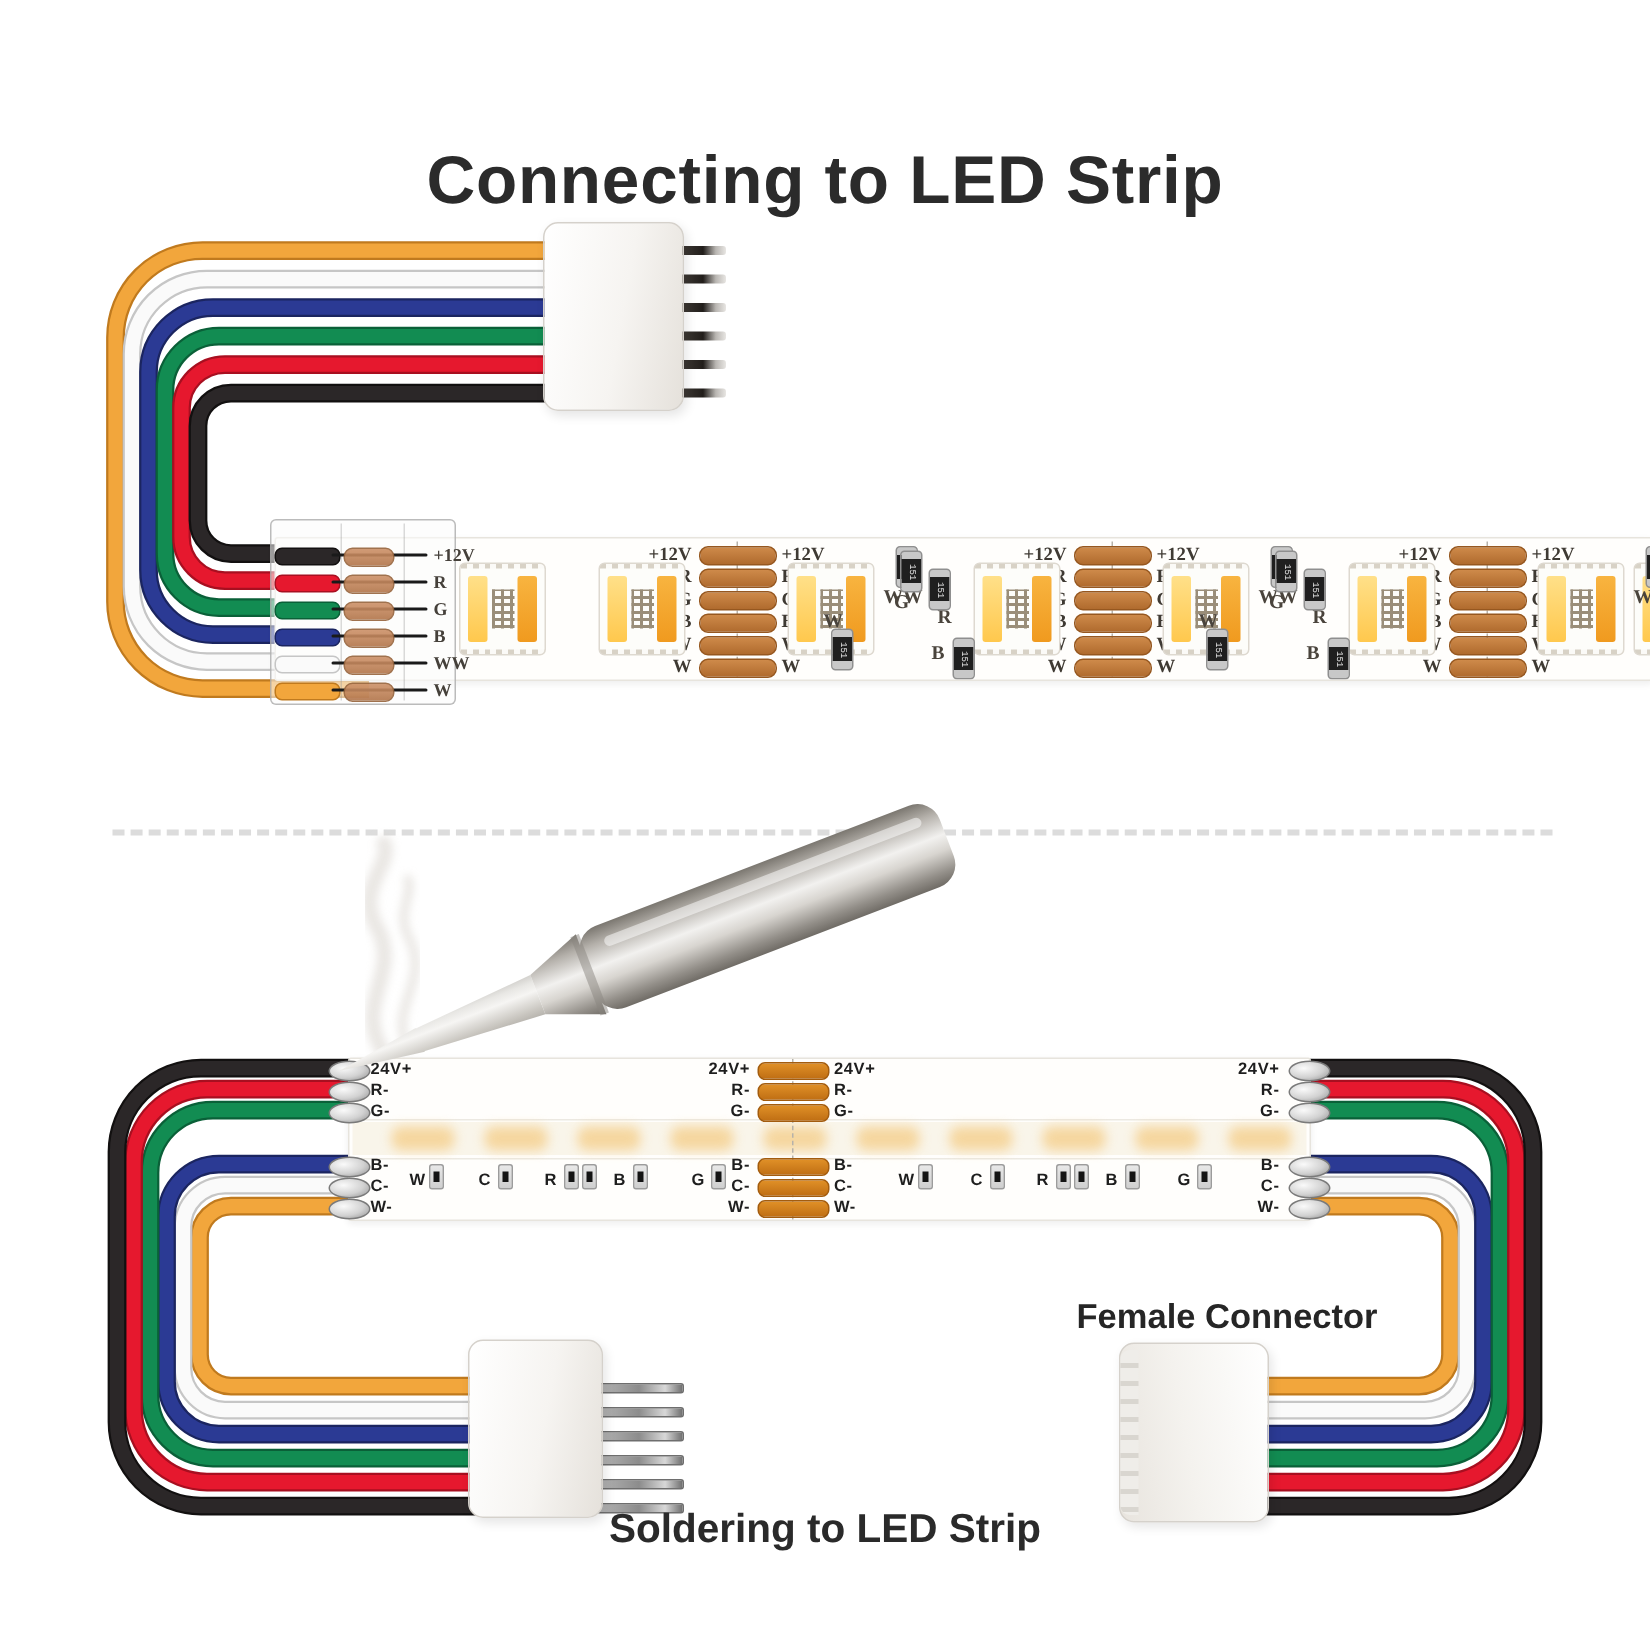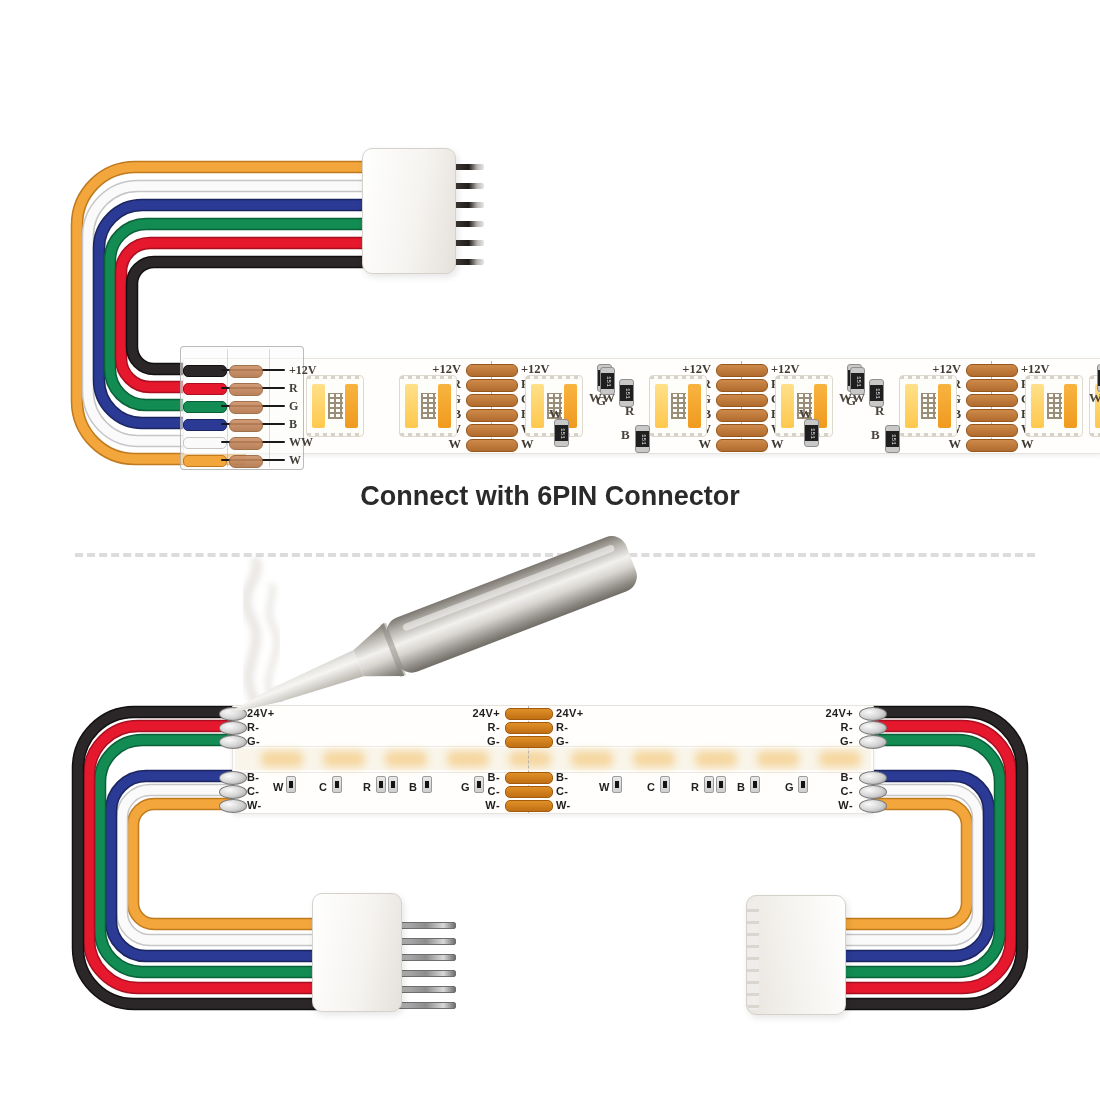--- a/index.html
+++ b/index.html
@@ -124,20 +124,21 @@
       <path d="M 864 776 L 954 776 A 35 35 0 0 1 989 811 L 989 921 A 35 35 0 0 1 954 956 L 768 956" fill="none" stroke="#1B2560" stroke-width="12.5"></path>
       <path d="M 864 776 L 954 776 A 35 35 0 0 1 989 811 L 989 921 A 35 35 0 0 1 954 956 L 768 956" fill="none" stroke="#2B3A94" stroke-width="9.5"></path>
       <path d="M 864 740 L 958 740 A 42 42 0 0 1 1000 782 L 1000 930 A 42 42 0 0 1 958 972 L 768 972" fill="none" stroke="#0A6038" stroke-width="12.5"></path>
       <path d="M 864 740 L 958 740 A 42 42 0 0 1 1000 782 L 1000 930 A 42 42 0 0 1 958 972 L 768 972" fill="none" stroke="#128C52" stroke-width="9.5"></path>
       <path d="M 864 726 L 962 726 A 49 49 0 0 1 1011 775 L 1011 939 A 49 49 0 0 1 962 988 L 768 988" fill="none" stroke="#A80F20" stroke-width="12.5"></path>
       <path d="M 864 726 L 962 726 A 49 49 0 0 1 1011 775 L 1011 939 A 49 49 0 0 1 962 988 L 768 988" fill="none" stroke="#E6182E" stroke-width="9.5"></path>
       <path d="M 864 712 L 966 712 A 56 56 0 0 1 1022 768 L 1022 948 A 56 56 0 0 1 966 1004 L 768 1004" fill="none" stroke="#121010" stroke-width="12.5"></path>
       <path d="M 864 712 L 966 712 A 56 56 0 0 1 1022 768 L 1022 948 A 56 56 0 0 1 966 1004 L 768 1004" fill="none" stroke="#2B2728" stroke-width="9.5"></path>
     </svg>
 
+  <h1 id="page-title">Connecting to LED Strip</h1>
 
   <div id="strip12" class="strip">
       <div class="cutline" style="left: 307px; top: 2px; height: 90px;"></div>
       <div class="pad" style="left: 282px; top: 4.5px;"></div>
       <div class="plab" style="left: 243px; top: 3.5px; width: 34px; text-align: right;">+12V</div>
       <div class="plab" style="left: 337px; top: 3.5px; width: 36px;">+12V</div>
       <div class="pad" style="left: 282px; top: 19.5px;"></div>
       <div class="plab" style="left: 243px; top: 18.5px; width: 34px; text-align: right;">R</div>
       <div class="plab" style="left: 337px; top: 18.5px; width: 36px;">R</div>
       <div class="pad" style="left: 282px; top: 34.5px;"></div>
@@ -296,21 +297,20 @@
       <div class="cpad" style="left: 48px; top: 89.5px;"></div>
       <div class="clab" style="left: 108px; top: 89px; width: 40px;">WW</div>
       <div class="cwire" style="top: 108px; background: rgb(242, 166, 60); border: 1px solid rgb(192, 122, 30);"></div>
       <div class="cneedle" style="left: 40px; top: 112px; width: 64px;"></div>
       <div class="cpad" style="left: 48px; top: 107.5px;"></div>
       <div class="clab" style="left: 108px; top: 107px; width: 40px;">W</div>
     </div>
 
   <div id="conn-top" class="connector-body"></div>
 
-  <div id="caption-top" class="caption">Connect with 6PIN Connector</div>
 
   <div id="divider"></div>
 
   <div id="strip24" class="strip">
       <div class="seam" style="top: 40px;"></div>
       <div class="seam" style="top: 66px;"></div>
       <div class="glowband"></div>
       <div class="glowseg" style="left: 28px;"></div>
       <div class="glowseg" style="left: 90px;"></div>
       <div class="glowseg" style="left: 152px;"></div>
@@ -386,21 +386,23 @@
       <div class="blob" style="left: 626px; top: 79px;"></div>
       <div class="blob" style="left: -14px; top: 93px;"></div>
       <div class="blob" style="left: 626px; top: 93px;"></div>
     </div>
 
   <div id="conn-male" class="connector-body"></div>
   <div id="conn-female" class="connector-body">
     <div class="ridges"></div>
   </div>
 
-
+  <div id="female-label" class="conn-label">Female Connector</div>
+
+  <div id="caption-bottom" class="caption">Soldering to LED Strip</div>
 
   <svg id="overlay-svg" class="layer" width="1100" height="1100">
     <defs>
       <linearGradient id="met1" x1="0" y1="-30" x2="0" y2="30" gradientUnits="userSpaceOnUse">
         <stop offset="0" stop-color="#8f8b85"></stop>
           <stop offset=".35" stop-color="#e8e7e4"></stop>
         <stop offset=".45" stop-color="#f6f5f3"></stop>
           <stop offset=".65" stop-color="#c9c6c0"></stop>
         <stop offset="1" stop-color="#7e7a74"></stop>
       </linearGradient>

